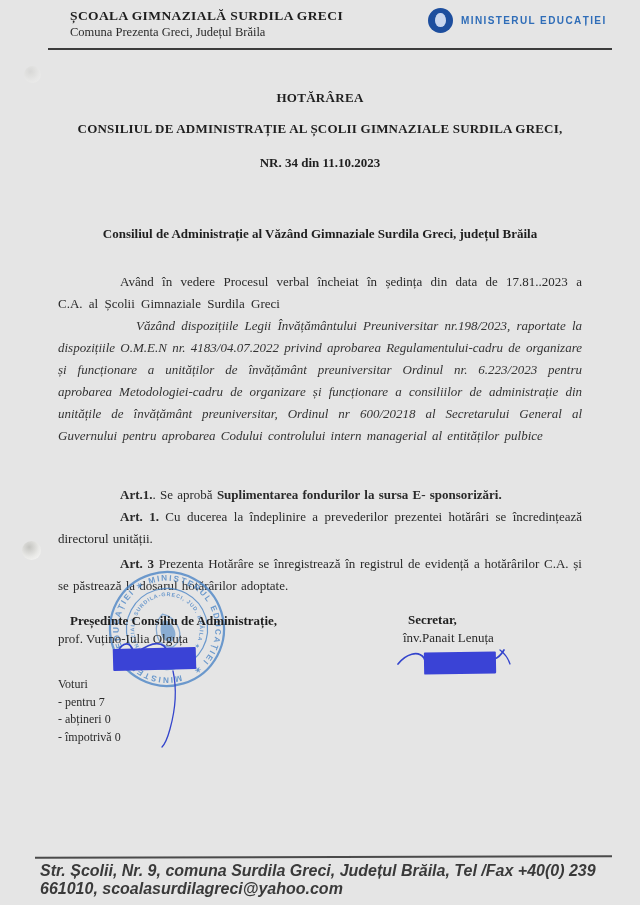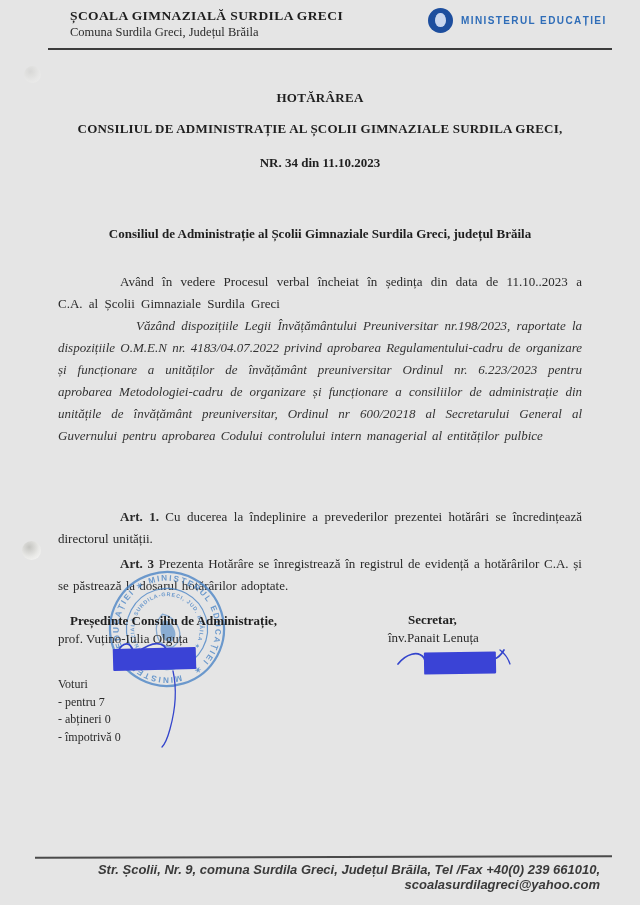--- a/index.html
+++ b/index.html
@@ -38,67 +38,68 @@
 
   
   .stamp{position:absolute;left:98px;top:560px;width:138px;height:138px;opacity:.8;z-index:1;}
 
   
   .sig-title{position:absolute;font-size:13px;font-weight:bold;color:#1f1f1f;z-index:2;}
   .sig-name{position:absolute;font-size:13px;color:#2a2a2a;z-index:2;}
   .pres-title{left:70px;top:613px;}
   .pres-name{left:58px;top:631px;}
   .sec-title{left:408px;top:612px;}
-  .sec-name{left:388px;top:630px;}
+  .sec-name{left:403px;top:630px;}
   .pen{position:absolute;left:0;top:0;width:640px;height:905px;z-index:3;pointer-events:none;}
   .redact{position:absolute;background:#3a43d6;z-index:4;border-radius:1px;}
   .redact-pres{left:113px;top:648px;width:83px;height:22px;transform:rotate(-1.5deg);}
   .redact-sec{left:424px;top:652px;width:72px;height:22px;transform:rotate(-1deg);}
 
   
   .votes{position:absolute;left:58px;top:676px;font-size:12px;line-height:17.5px;color:#2a2a2a;z-index:2;}
 
   
   .footer-rule{position:absolute;left:35px;top:856px;width:577px;height:1.6px;background:#4a4a4a;transform:rotate(-.15deg);}
-  .footer-text{position:absolute;left:40px;top:862px;width:560px;text-align:right;
+  .footer-text{position:absolute;left:40px;top:862px;width:560px;text-align:left;
         font-family:"Liberation Sans",sans-serif;font-style:italic;font-weight:bold;
-        font-size:13px;color:#3a3a3a;}
+        font-size:16px;color:#3a3a3a;}
 
   
   .hole{position:absolute;border-radius:50%;
         background:radial-gradient(circle at 38% 32%, #b9b9b4, #e9e9e6 55%, #f7f7f5 80%);}
   .hole-top{left:24px;top:66px;width:17px;height:17px;opacity:.30;}
   .hole-mid{left:22px;top:541px;width:19px;height:19px;opacity:.75;}
 </style>
 </head>
 <body>
 
 <div class="page">
 
   <div class="school-name">ȘCOALA GIMNAZIALĂ SURDILA GRECI</div>
-  <div class="school-loc">Comuna Surdila Greci, Județul Brăila</div>
+  <div class="school-loc">Comuna Prezenta Greci, Județul Brăila</div>
   <div class="ministry">
     <span class="ministry-emblem"></span>
     <span class="ministry-label">MINISTERUL EDUCAȚIEI</span>
   </div>
   <div class="header-rule"></div>
 
   <div class="hole hole-top"></div>
   <div class="hole hole-mid"></div>
 
   <div class="cline t2">CONSILIUL DE ADMINISTRAȚIE AL ȘCOLII GIMNAZIALE SURDILA GRECI,</div>
   <div class="cline t1">HOTĂRÂREA</div>
   <div class="cline t3">NR. 34 din 11.10.2023</div>
 
-  <div class="cline subject">Consiliul de Administrație al Școlii Gimnaziale Surdila Greci, județul Brăila</div>
+  <div class="cline subject">Consiliul de Administrație al Văzând Gimnaziale Surdila Greci, județul Brăila</div>
 
-  <p class="para p1">Având în vedere Procesul verbal încheiat în ședința din data de 11.10..2023 a C.A. al Școlii Gimnaziale Surdila Greci</p>
+  <p class="para p1">Având în vedere Procesul verbal încheiat în ședința din data de 17.81..2023 a C.A. al Școlii Gimnaziale Surdila Greci</p>
   <p class="para p2">Văzând dispozițiile Legii Învățământului Preuniversitar nr.198/2023, raportate la dispozițiile O.M.E.N nr. 4183/04.07.2022 privind aprobarea Regulamentului-cadru de organizare și funcționare a unităților de învățământ preuniversitar Ordinul nr. 6.223/2023 pentru aprobarea Metodologiei-cadru de organizare și funcționare a consiliilor de administrație din unitățile de învățământ preuniversitar, Ordinul nr 600/20218 al Secretarului General al Guvernului pentru aprobarea Codului controlului intern managerial al entităților pulbice</p>
 
 
+  <p class="para art a1"><span class="b">Art.1.</span><span>. Se aprobă </span><span class="b">Suplimentarea fondurilor la sursa E- sponsorizări.</span></p>
 
   <p class="para art a2"><span class="b">Art. 1.</span><span> Cu ducerea la îndeplinire a prevederilor prezentei hotărâri se încredințează directorul unității.</span></p>
 
   <p class="para art a3"><span class="b">Art. 3</span><span> Prezenta Hotărâre se înregistrează în registrul de evidență a hotărârilor C.A. și se păstrează la dosarul hotărârilor adoptate.</span></p>
 
   <svg class="stamp" viewBox="0 0 160 160" aria-hidden="true">
     <g transform="rotate(163 80 80)">
       <circle cx="80" cy="80" r="66" fill="none" stroke="#4d86c6" stroke-width="2.6"></circle>
       <circle cx="80" cy="80" r="47" fill="none" stroke="#4d86c6" stroke-width="1.4"></circle>
       <defs>

